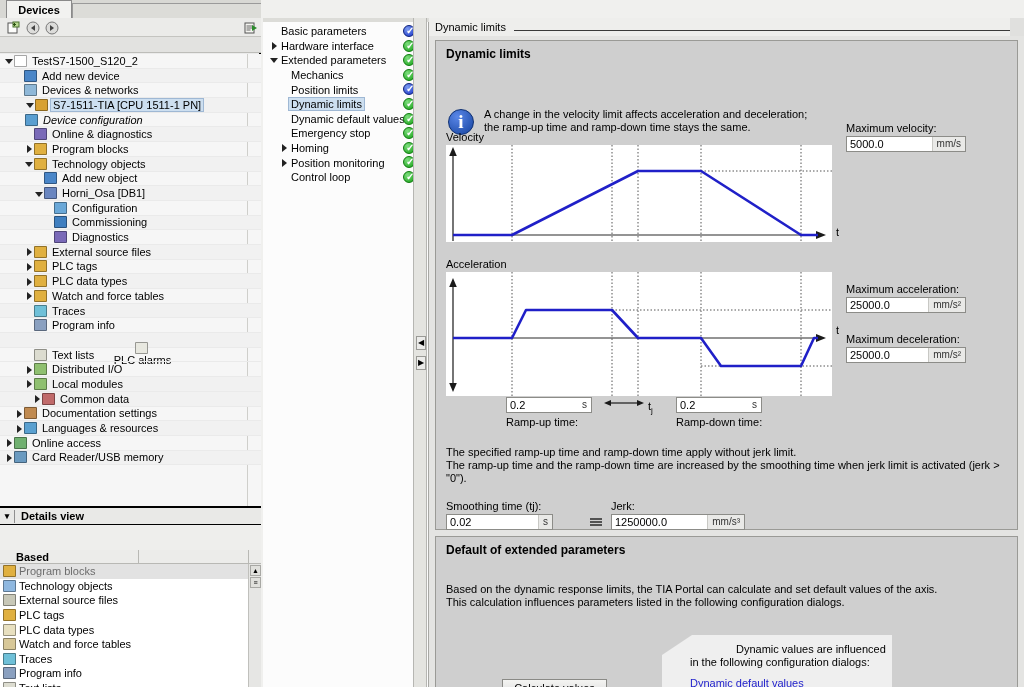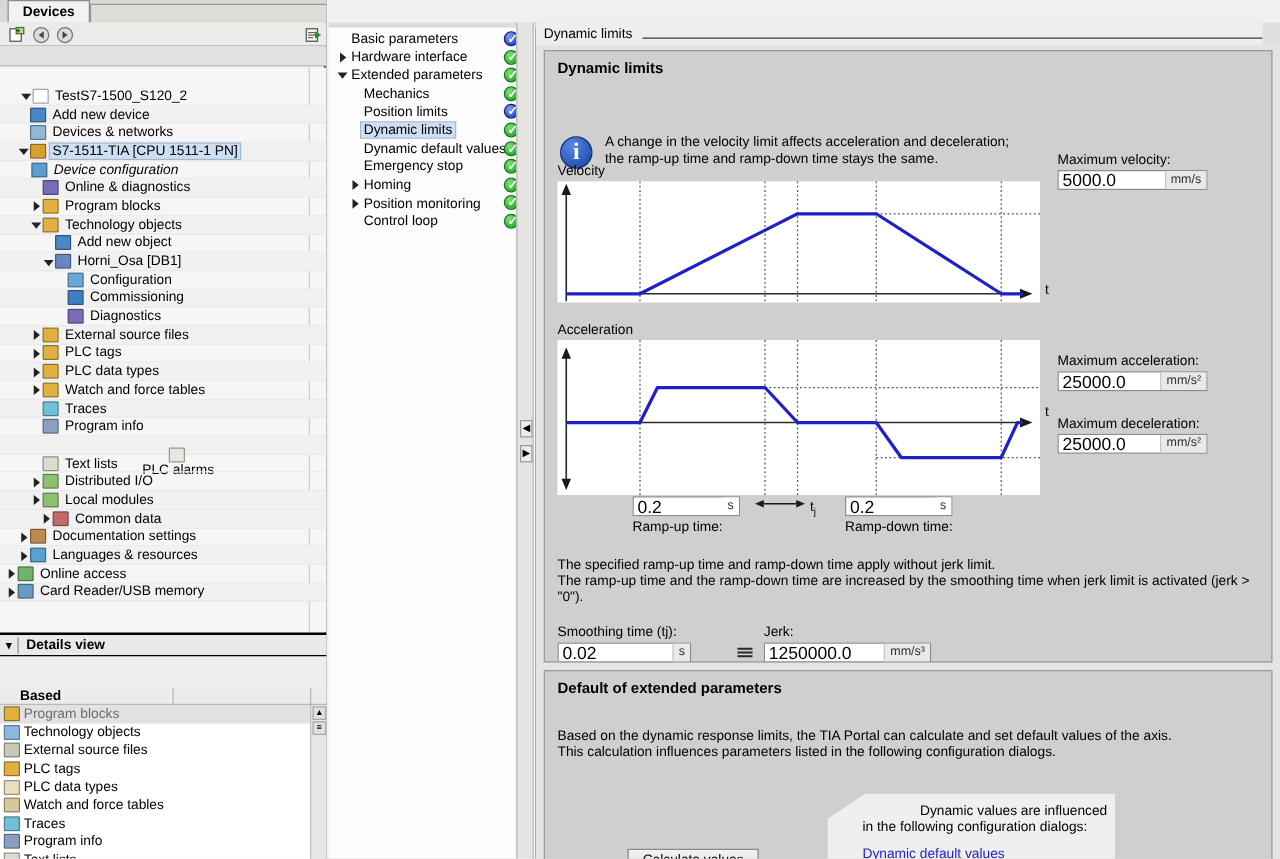--- a/index.html
+++ b/index.html
@@ -173,21 +173,21 @@
 
   .plot { position:absolute; background:#fff; }
   .axis-label { position:absolute; font-size:11px; }
 
   .field {
     position:absolute; height:16px; background:#fff; border:1px solid #8c8c88;
     display:flex; align-items:center;
   }
   .field input {
     border:none; outline:none; background:transparent; font-family:"Liberation Sans", sans-serif;
-    font-size:14px; padding:0 3px; width:100%; height:14px; color:#000;
+    font-size:11px; padding:0 3px; width:100%; height:14px; color:#000;
   }
   .field .unit {
     font-size:10px; color:#333; padding:0 4px; border-left:1px solid #c8c8c4;
     height:14px; line-height:14px; background:#e9e9e7; flex:0 0 auto;
   }
   .field.plain .unit { background:#fff; border-left:none; }
   .flabel { position:absolute; font-size:11px; }
 
   .btn {
     position:absolute; background:linear-gradient(#f4f4f2,#dedede);
@@ -236,36 +236,36 @@
           <rect x="1" y="2" width="9" height="10" fill="#f4f4f0" stroke="#555"></rect>
           <path d="M2.5 5 H8.5 M2.5 7 H8.5 M2.5 9 H6.5" stroke="#666" stroke-width="1"></path>
           <path d="M8 4 L13 7 L8 10 Z" fill="#2a8a2a"></path>
         </svg>
       </div>
     </div>
     <div class="tb-strip2"></div>
 
     <div class="tree" id="tree">
       <div class="tree-colsep"></div>
-    <div class="trow" style="padding-left: 16px; margin-top: 16px;">
+    <div class="trow" style="padding-left: 4px;">
           <span class="twist down"></span>
           <span class="ticon" style="background: rgb(255, 255, 255); border: 1px solid rgba(0, 0, 0, 0.35);"></span>
           <span class="tlabel">TestS7-1500_S120_2</span>
         </div>
         <div class="trow alt" style="padding-left: 14px;">
           <span class="twist"></span>
           <span class="ticon" style="background: rgb(74, 134, 200); border: 1px solid rgba(0, 0, 0, 0.35);"></span>
           <span class="tlabel">Add new device</span>
         </div>
         <div class="trow" style="padding-left: 14px;">
           <span class="twist"></span>
           <span class="ticon" style="background: rgb(143, 184, 216); border: 1px solid rgba(0, 0, 0, 0.35);"></span>
           <span class="tlabel">Devices &amp; networks</span>
         </div>
-        <div class="trow sel alt" style="padding-left: 14px;">
+        <div class="trow sel alt" style="padding-left: 25px;">
           <span class="twist down"></span>
           <span class="ticon" style="background: rgb(216, 160, 48); border: 1px solid rgba(0, 0, 0, 0.35);"></span>
           <span class="tlabel">S7-1511-TIA [CPU 1511-1 PN]</span>
         </div>
         <div class="trow" style="padding-left: 15px; font-style: italic;">
           <span class="twist"></span>
           <span class="ticon" style="background: rgb(90, 158, 208); border: 1px solid rgba(0, 0, 0, 0.35);"></span>
           <span class="tlabel">Device configuration</span>
         </div>
         <div class="trow alt" style="padding-left: 24px;">

